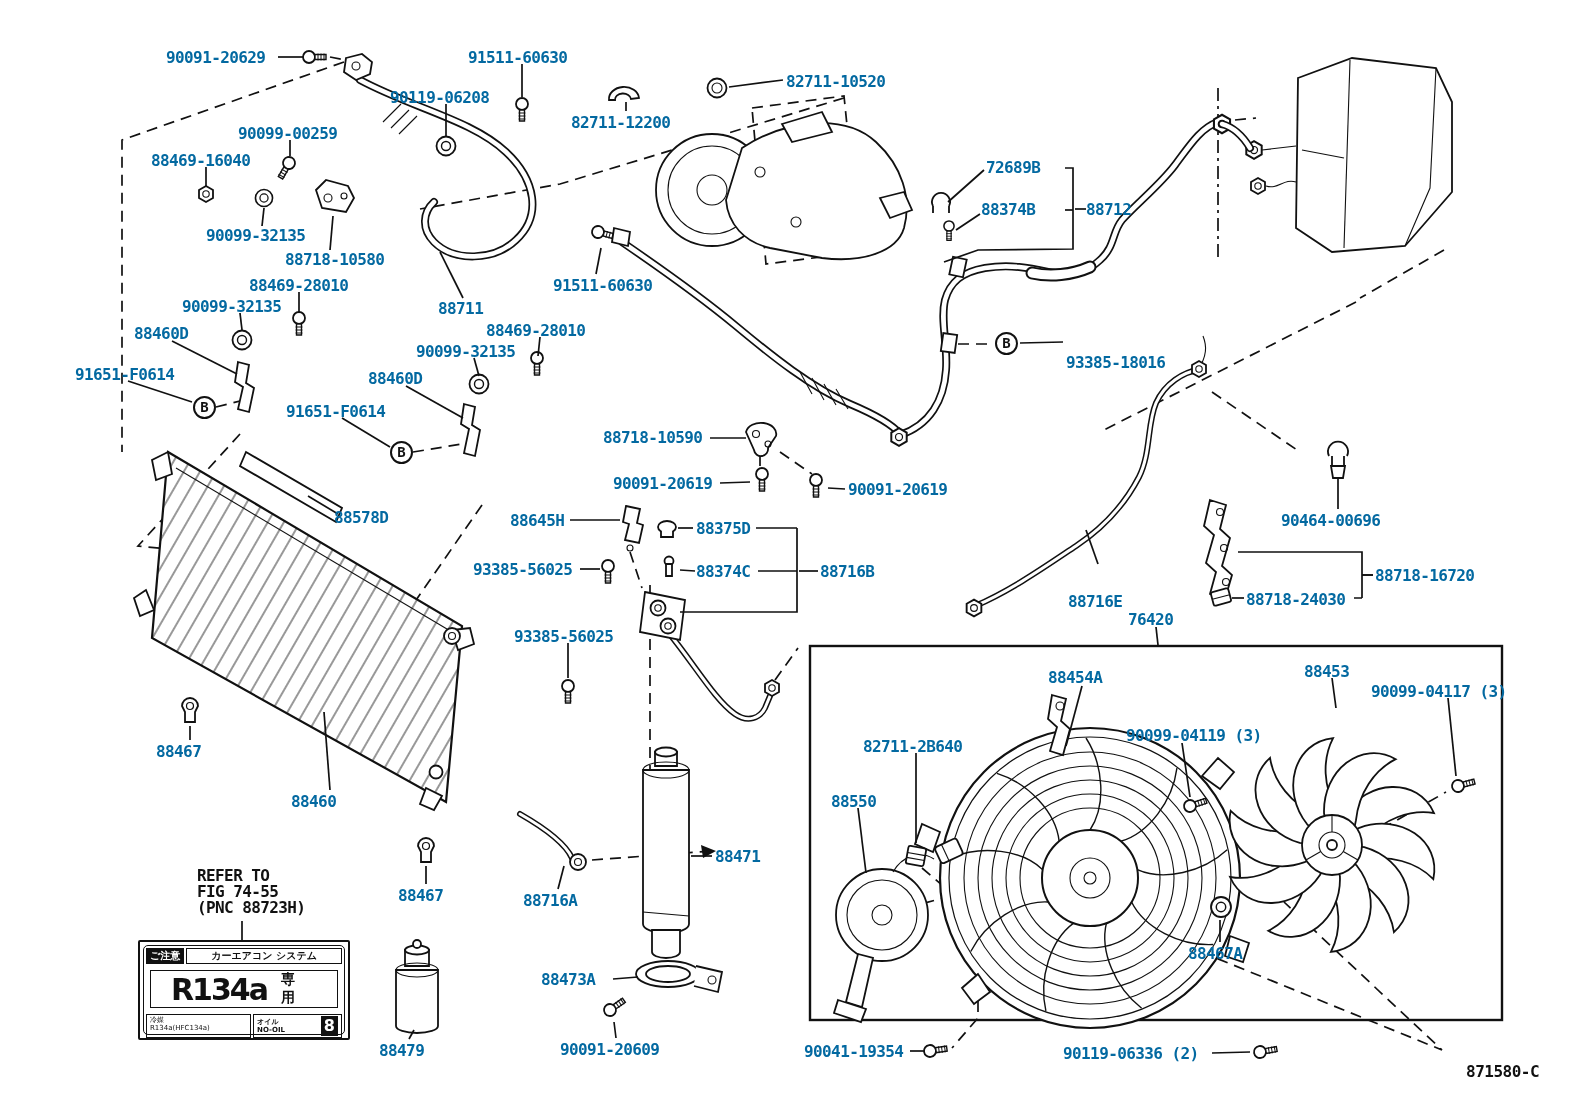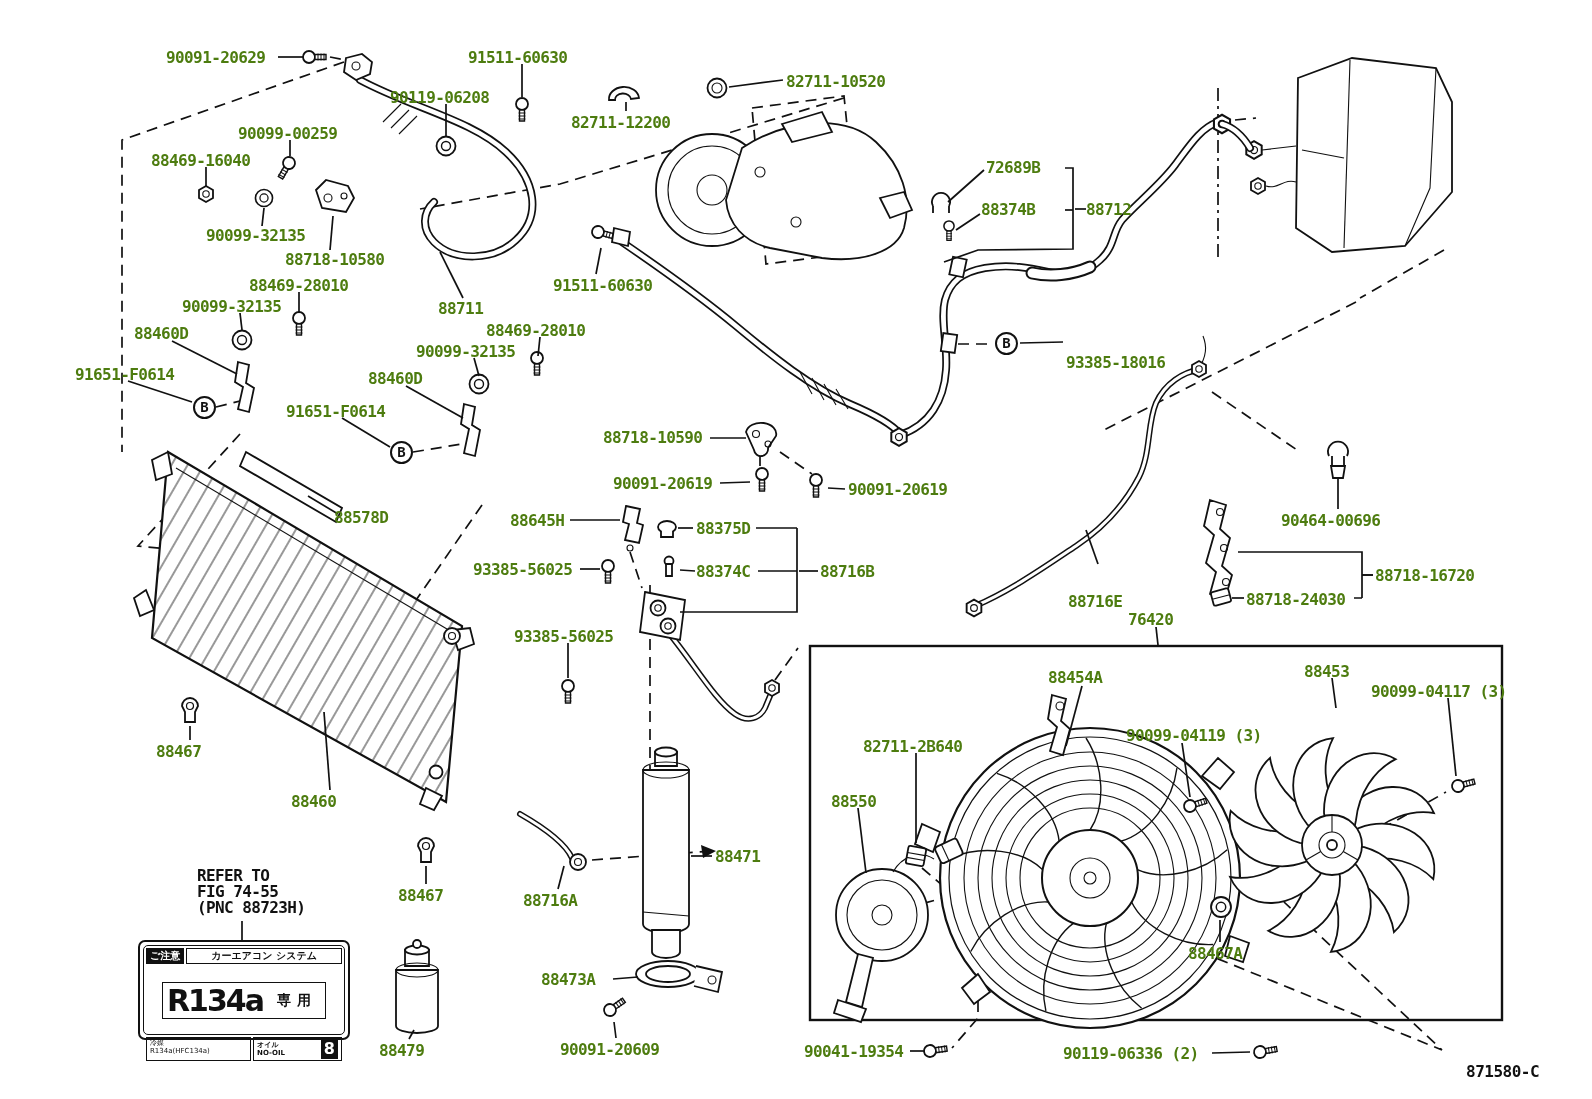--- a/index.html
+++ b/index.html
@@ -1,47 +1,47 @@
 <!DOCTYPE html>
 <html><head>
 <meta charset="utf-8">
 <style>
   html,body{margin:0;padding:0;background:#fff;}
   #stage{position:relative;width:1592px;height:1099px;background:#fff;overflow:hidden;
          font-family:"DejaVu Sans Mono",monospace;}
   #art{position:absolute;left:0;top:0;}
   .part-label{position:absolute;font:bold 16px "DejaVu Sans Mono",monospace;letter-spacing:-0.6px;
-              color:#4d7c0f;white-space:nowrap;z-index:5;}
+              color:#0369a1;white-space:nowrap;z-index:5;}
   .b-marker{position:absolute;width:23px;height:23px;border:2.2px solid #111;border-radius:50%;
             box-sizing:border-box;background:#fff;color:#111;text-align:center;
             font:bold 14px/19px "DejaVu Sans Mono",monospace;z-index:5;}
   .leader{fill:none;stroke:#111;stroke-width:1.7;}
   .leaderline{fill:none;stroke:#111;stroke-width:1.7;}
   .dash{fill:none;stroke:#111;stroke-width:1.7;stroke-dasharray:11 7;}
   .dashdot{stroke-dasharray:13 5 3 5;}
   .part{fill:#fff;stroke:#111;stroke-width:1.8;}
   .thin{fill:none;stroke:#111;stroke-width:1.1;}
   .vane{fill:none;stroke:#111;stroke-width:1.4;}
   .pipe-o{fill:none;stroke:#111;stroke-width:8;stroke-linecap:round;}
   .pipe-i{fill:none;stroke:#fff;stroke-width:4.6;stroke-linecap:round;}
   .tube-o{fill:none;stroke:#111;stroke-width:6;stroke-linecap:round;}
   .tube-i{fill:none;stroke:#fff;stroke-width:3;stroke-linecap:round;}
   .slv-o{fill:none;stroke:#111;stroke-width:13;stroke-linecap:round;}
   .slv-i{fill:none;stroke:#fff;stroke-width:9;stroke-linecap:round;}
   
   #plate{position:absolute;left:138px;top:940px;width:212px;height:100px;border:2.5px solid #111;
-         border-radius:7px;box-sizing:border-box;padding:3px;background:#fff;z-index:5;}
+         border-radius:2px;box-sizing:border-box;padding:3px;background:#fff;z-index:5;}
   #plate .inner{width:100%;height:100%;border:1.5px solid #111;border-radius:5px;box-sizing:border-box;
          display:flex;flex-direction:column;font-family:"DejaVu Sans",sans-serif;}
   #plate .row1{display:flex;height:20px;margin:2px 2px 0 2px;gap:2px;}
   #plate .caution{background:#111;color:#fff;font-size:10px;font-weight:bold;padding:1px 4px;
          display:flex;align-items:center;}
   #plate .header{border:1.5px solid #111;flex:1;display:flex;align-items:center;justify-content:center;
          font-size:10px;font-weight:bold;color:#111;}
-  #plate .row2{flex:1;margin:18px;border:1.5px solid #111;display:flex;align-items:center;padding:0 4px;color:#111;}
+  #plate .row2{flex:1;margin:6px;border:1.5px solid #111;display:flex;align-items:center;padding:0 20px;color:#111;}
   #plate .r134a{font-size:30px;font-weight:900;letter-spacing:-2px;font-family:"DejaVu Sans",sans-serif;}
   #plate .senyou{font-size:14px;font-weight:900;margin-left:14px;letter-spacing:6px;}
   #plate .row3{display:flex;height:24px;margin:0 2px 2px 2px;gap:2px;color:#111;}
   #plate .refrig{border:1.5px solid #111;flex:1.2;font-size:7px;font-weight:normal;line-height:1.15;
          padding:1px 3px;overflow:hidden;}
   #plate .oil{border:1.5px solid #111;flex:1;font-size:7px;font-weight:bold;line-height:1.15;
          padding:1px 3px;display:flex;justify-content:space-between;align-items:center;}
   #plate .badge{font-size:16px;font-weight:900;border:1.5px solid #111;padding:0 2px;background:#111;color:#fff;}
   #refer-note{position:absolute;left:197px;top:868px;font:bold 16px "DejaVu Sans Mono",monospace;
          letter-spacing:-0.6px;line-height:16px;color:#111;z-index:5;}

